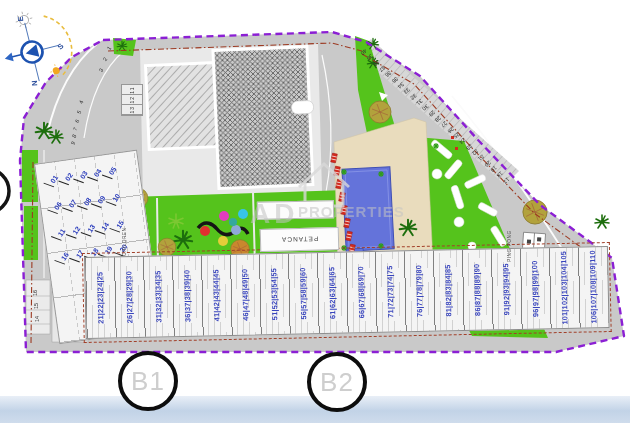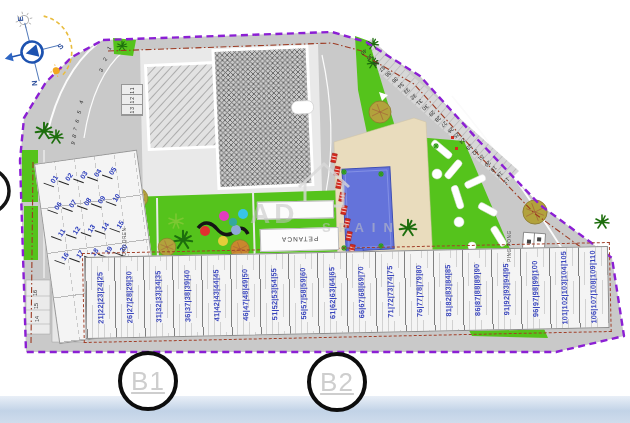--- a/index.html
+++ b/index.html
@@ -47,21 +47,21 @@
   #children{left:122px;top:210px;height:46px;}
   #pingpong{left:507px;top:226px;height:36px;}
   
   .wm{position:absolute;color:#c3c3c3;opacity:.55;font-weight:bold;z-index:4;pointer-events:none;}
   #wm-ad{left:250px;top:198px;font-size:28px;letter-spacing:4px;}
   #wm-prop{left:298px;top:203px;font-size:15px;letter-spacing:1px;}
   #wm-spain{left:322px;top:220px;font-size:13px;letter-spacing:8px;}
   
   .bubble{position:absolute;width:52px;height:52px;border:4px solid #0d0d0d;border-radius:50%;
           background:#fff;display:flex;align-items:center;justify-content:center;color:#cecece;
-          font-size:26px;letter-spacing:1px;z-index:5;text-decoration:underline;}
+          font-size:26px;letter-spacing:1px;z-index:5;}
   #b1{left:118px;top:351px;} #b2{left:307px;top:352px;} #b3{left:497px;top:350px;}
   
   .blueband{position:absolute;left:0;top:396px;width:630px;height:27px;z-index:1;
             background:linear-gradient(180deg,#e9eff7 0%,#c2d3e7 55%,#cfdcec 100%);}
 </style>
 </head>
 <body>
 
 <div id="stage">
 
@@ -387,21 +387,21 @@
 
   <div class="courtA"></div>
   <div class="courtB">
       <span>PETANCA</span>
     </div>
 
   <div class="vlabel" id="children">CHILDREN</div>
   <div class="vlabel" id="pingpong">PING PONG</div>
 
   <div class="wm" id="wm-ad">AD</div>
-  <div class="wm" id="wm-spain">SPAIN</div>
+  <div class="wm" id="wm-prop">PROPERTIES</div>
 
   <div class="bubble" id="b1">
       <span>B1</span>
     </div>
   <div class="bubble" id="b2">
       <span>B2</span>
     </div>
 
 </div>
 

